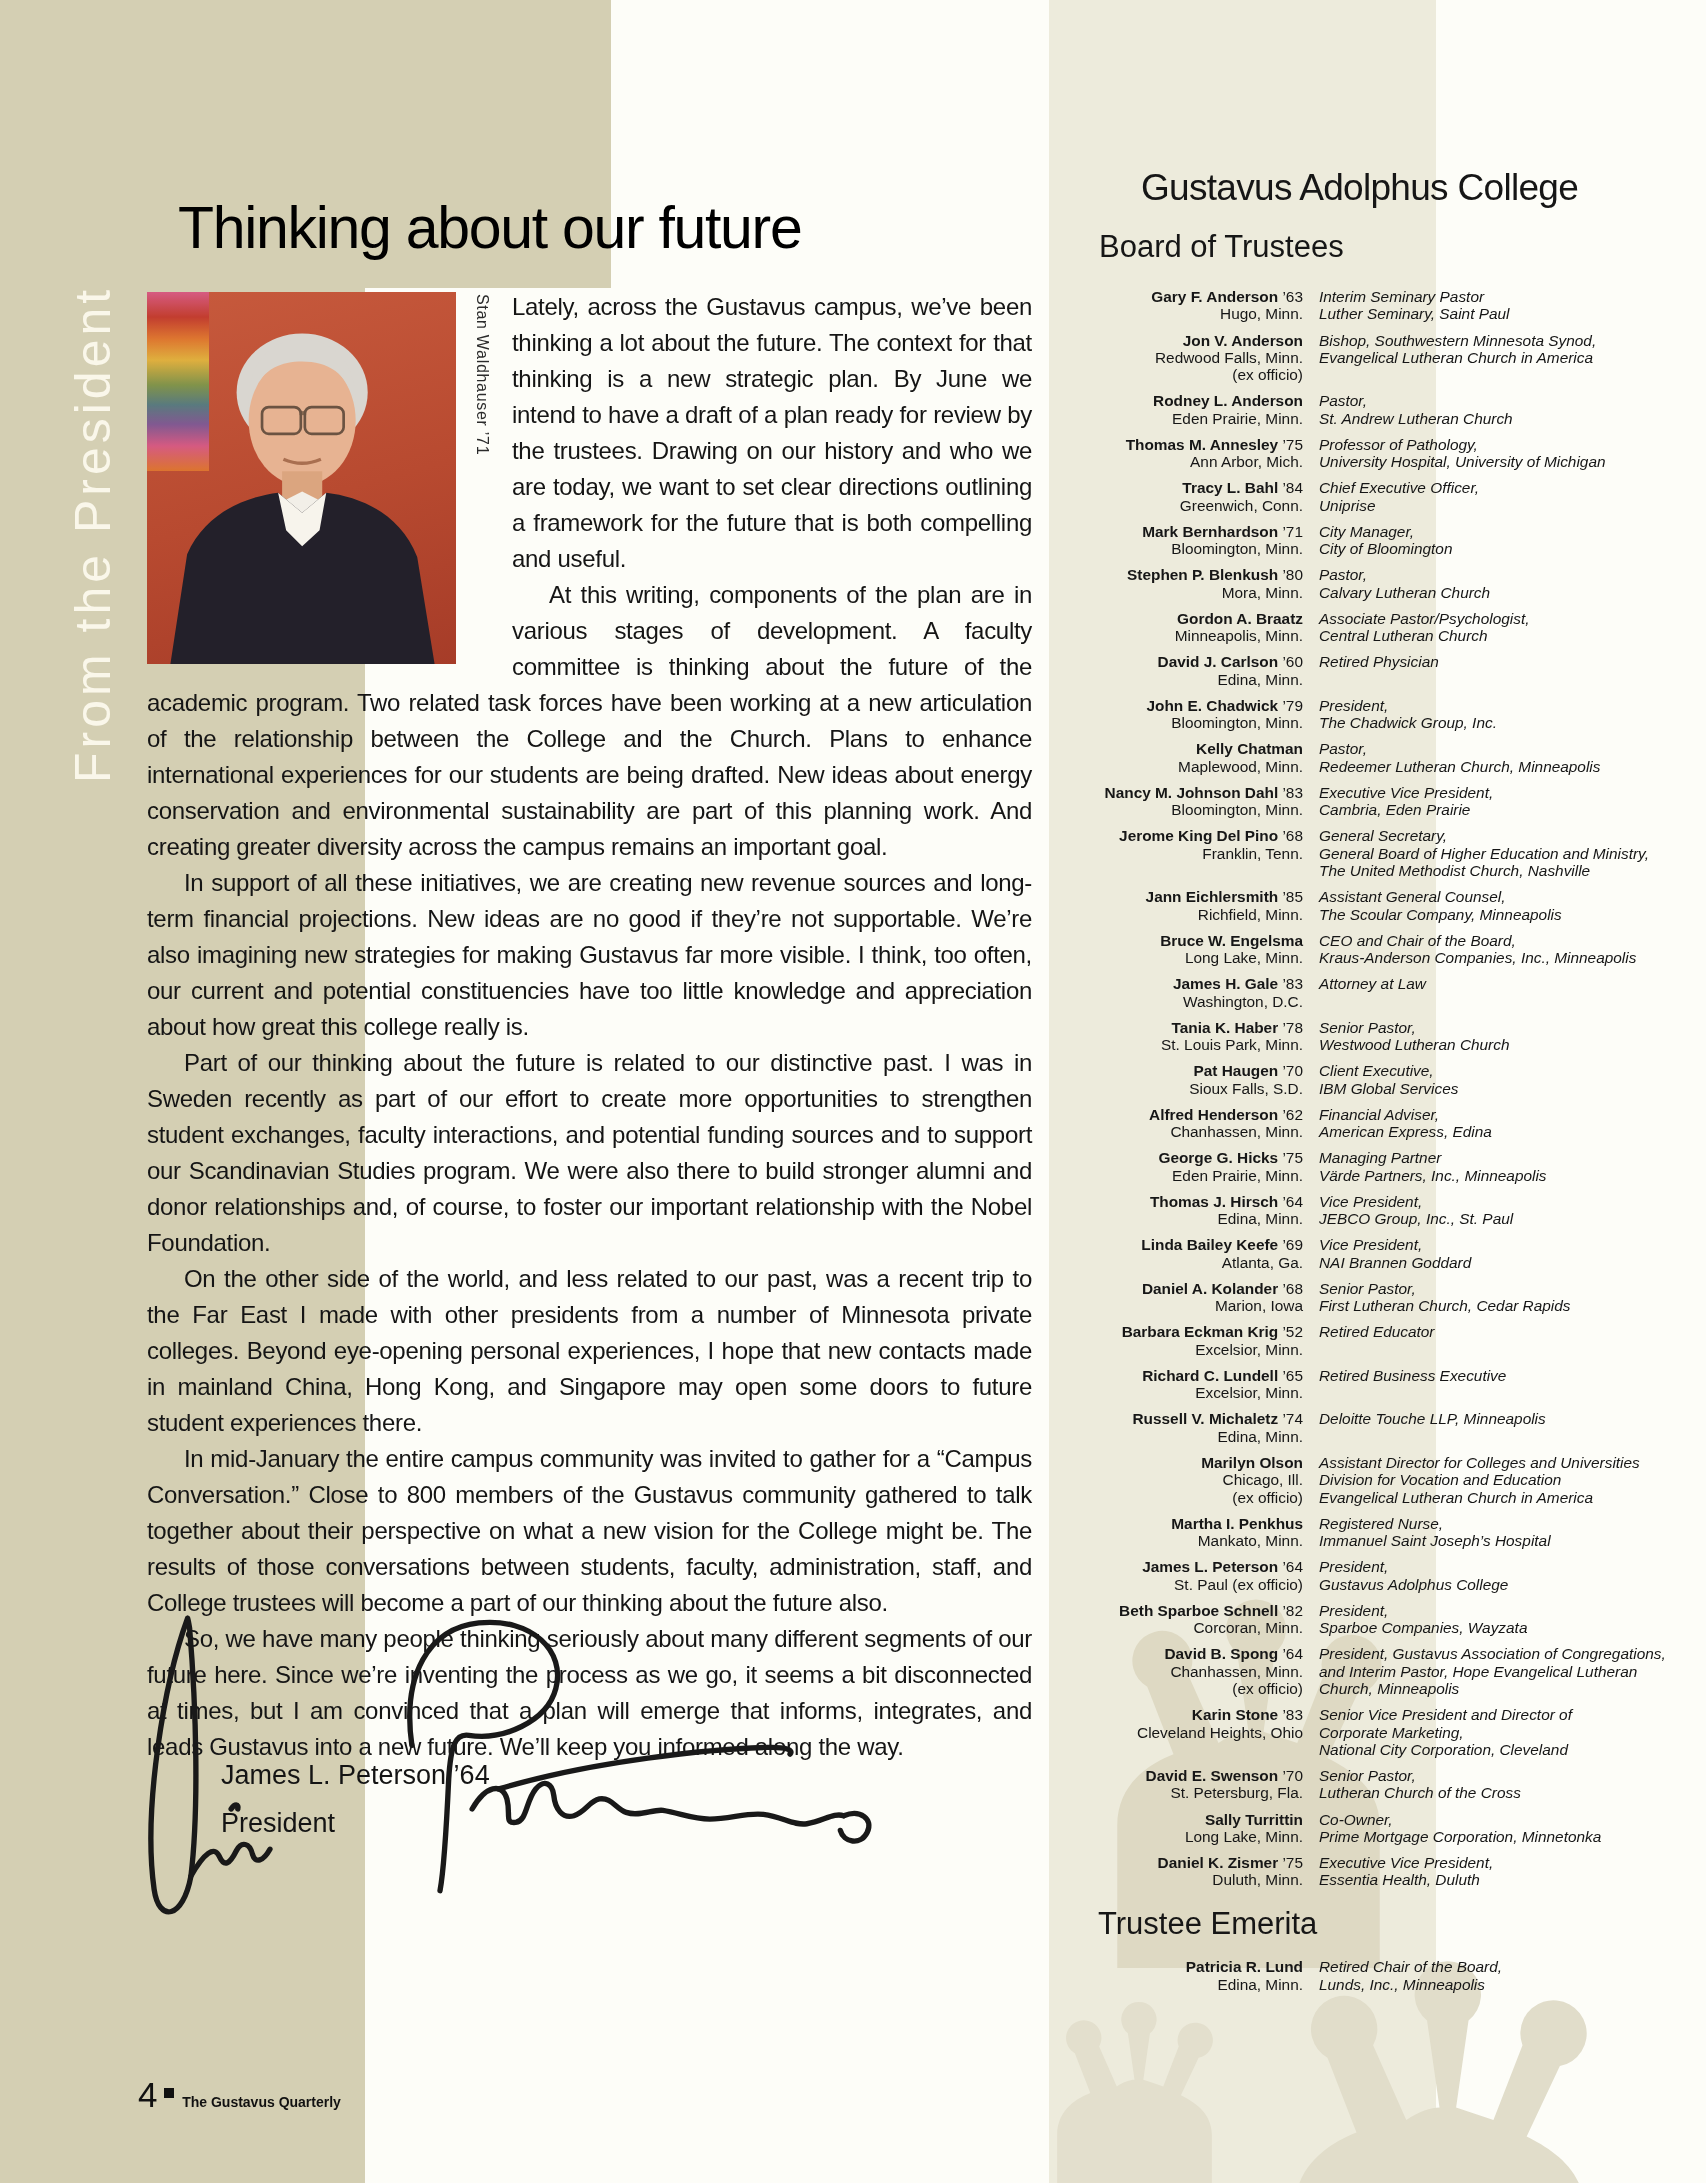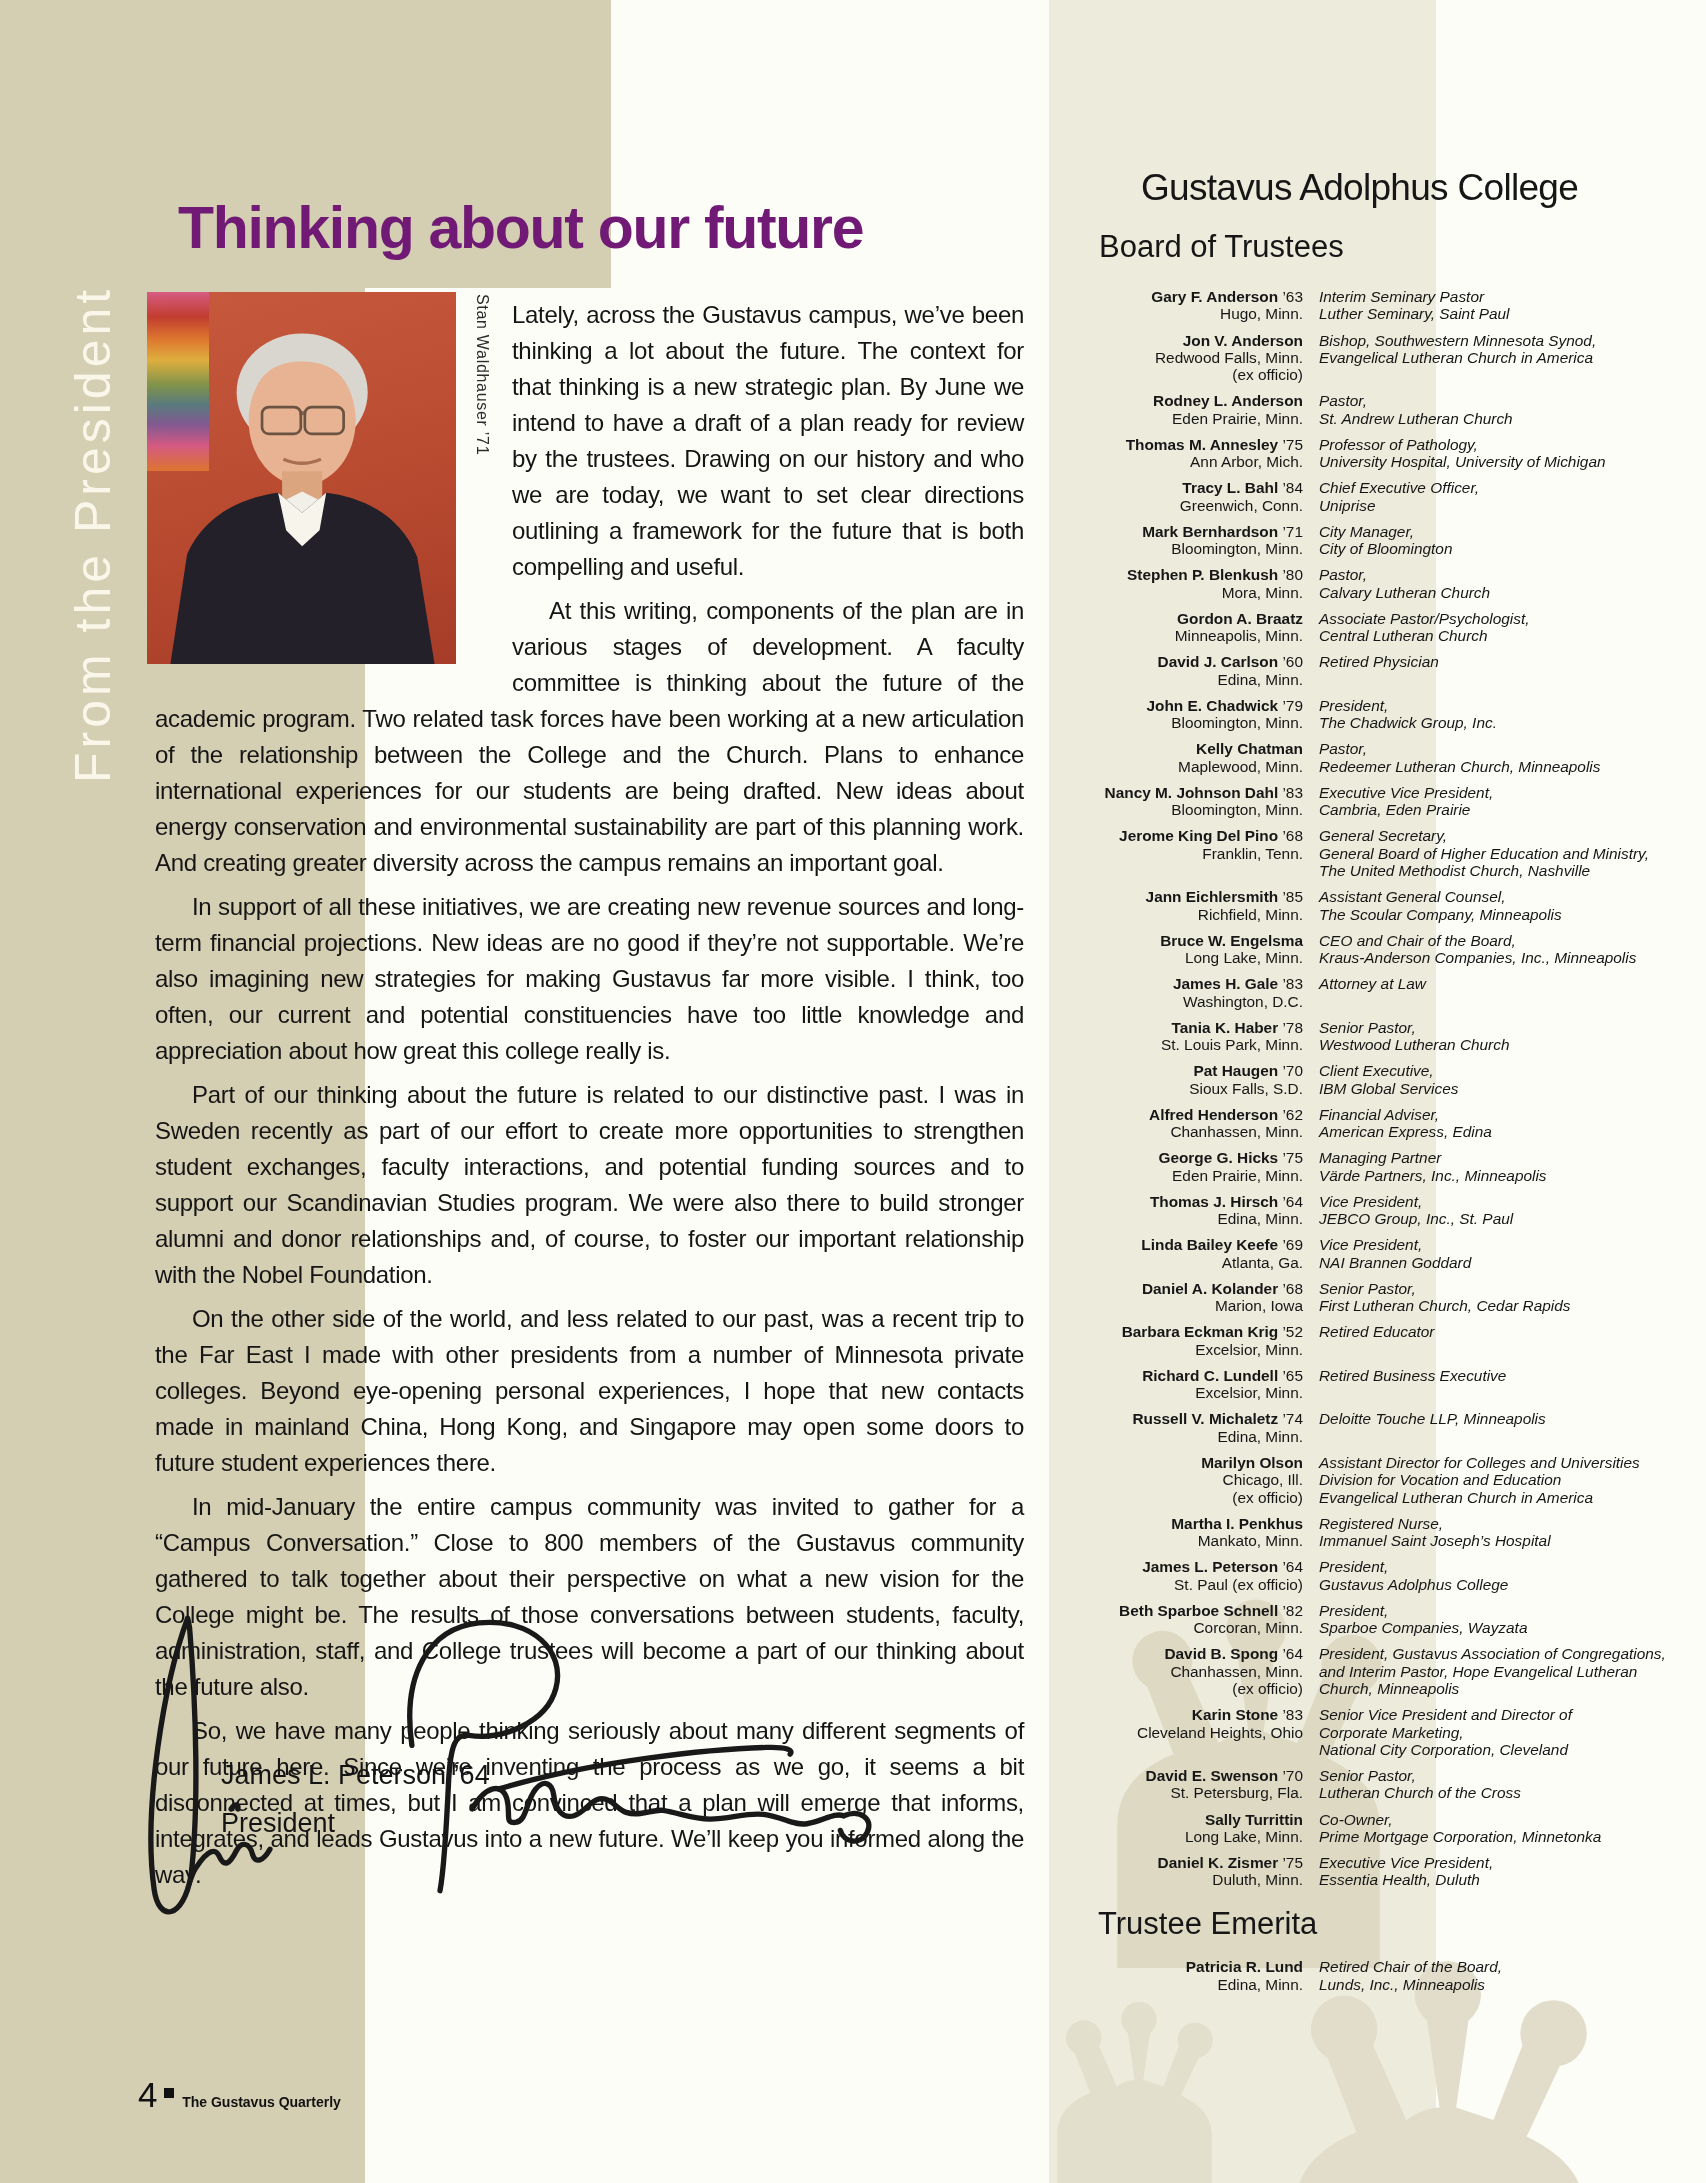--- a/index.html
+++ b/index.html
@@ -14,39 +14,39 @@
   .cream-panel{position:absolute;left:1049px;top:0;width:387px;height:2183px;background:#edebdc;}
   .crown{position:absolute;pointer-events:none;}
   
   .vertical-label{
     position:absolute;left:64px;top:221px;height:562px;
     writing-mode:vertical-rl;transform:rotate(180deg);
     font-size:50px;letter-spacing:4px;color:#faf7ea;font-weight:400;
   }
   .article-title{
     position:absolute;left:178px;top:194px;white-space:nowrap;
-    font-size:59px;letter-spacing:-1.3px;color:#701a75;font-weight:700;
+    font-size:59px;letter-spacing:-1.3px;color:#000000;font-weight:400;
   }
   
   .article-body{
     position:absolute;left:147px;top:289px;width:885px;
     font-size:24px;line-height:36px;letter-spacing:-0.3px;
     text-align:justify;color:#151515;
   }
   .photo-wrap{float:left;width:349px;height:375px;margin:2.7px 16px 4px 0;position:relative;}
   .photo{position:absolute;left:0;top:0;width:309px;height:372px;overflow:hidden;
     background:linear-gradient(165deg,#c75a3d 0%,#b84a30 55%,#a63c28 100%);}
   .art-strip{position:absolute;left:0;top:0;width:62px;height:179px;
     background:linear-gradient(180deg,#d85c8a 0%,#c23b2e 14%,#e0792f 26%,#e3b93f 38%,#7a9a4d 52%,#4f7f86 63%,#7b5a9b 74%,#d85c8a 86%,#e0792f 100%);
     filter:blur(0.7px);opacity:.9;}
   .photo-credit{
     position:absolute;left:317px;top:2.7px;writing-mode:vertical-rl;
     font-size:16px;letter-spacing:0.7px;color:#2b2b2b;
   }
-  .body-para{margin:8px;}
+  .body-para{margin:0;}
   .body-para.indent{text-indent:37px;}
   
   .signature{position:absolute;left:124px;top:1588px;width:790px;height:355px;}
   .sig-name{position:absolute;left:221px;top:1760px;font-size:27px;color:#141414;}
   .sig-title{position:absolute;left:221px;top:1808px;font-size:27px;color:#141414;}
   
   .footer{position:absolute;left:138px;top:2075px;display:flex;align-items:baseline;color:#111;}
   .footer .page-num{font-size:35px;font-weight:400;}
   .footer .sq{width:10px;height:10px;background:#111;margin:0 8px 4px 6.7px;align-self:center;}
   .footer .footer-title{font-size:14px;font-weight:bold;}

